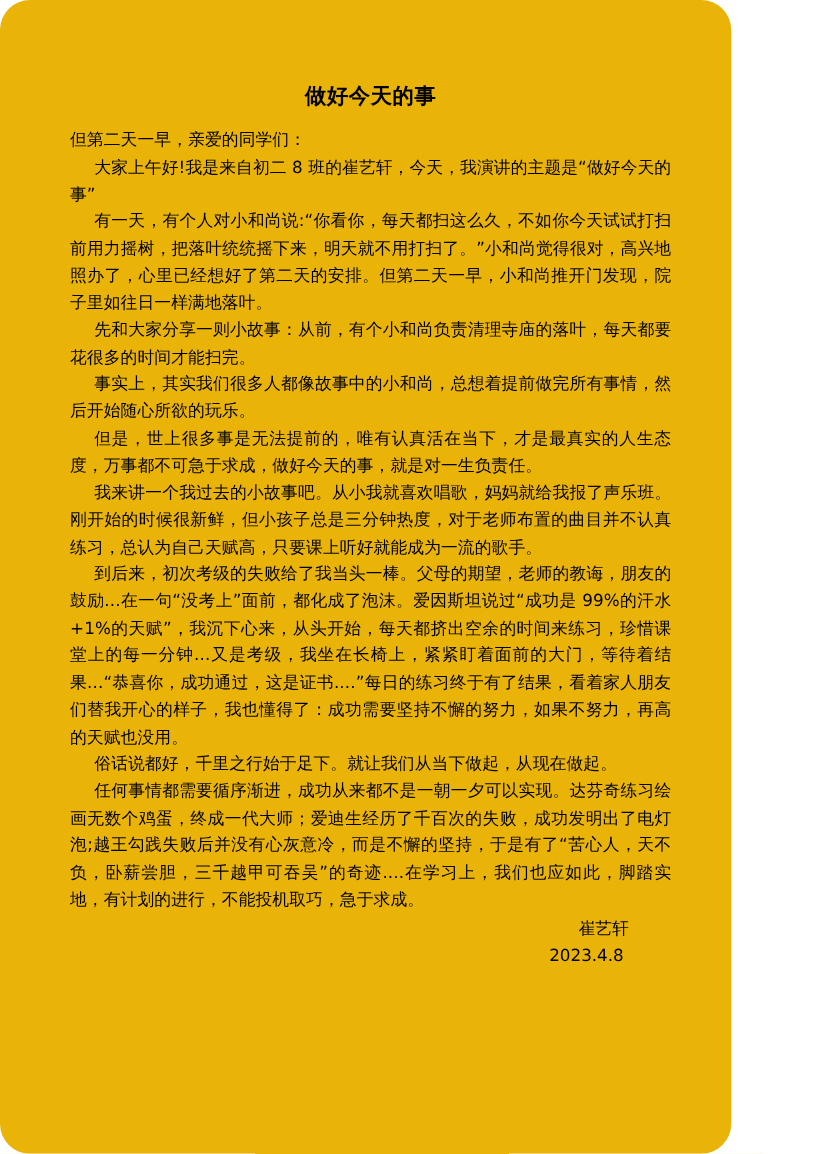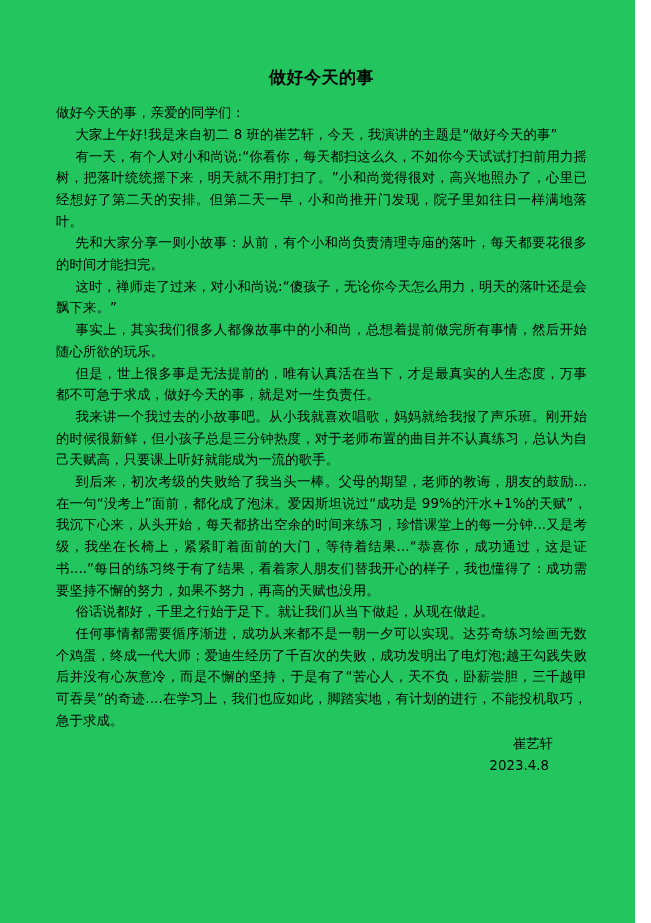--- a/index.html
+++ b/index.html
@@ -9,25 +9,26 @@
   }
   body {
     width: 651px;
     height: 923px;
     font-family: "DejaVu Sans", "Liberation Sans", sans-serif;
     color: #000000;
     overflow: hidden;
   }
   .page {
     position: relative;
-    width: 635px;
+    width: 585px;
     height: 923px;
-    background: #22c55e;
+    background: #eab308;
     box-sizing: border-box;
     padding: 66px 48px 0 56px;
+    border-radius: 24px;
   }
   .doc-title {
     text-align: center;
     font-size: 17px;
     font-weight: bold;
     letter-spacing: 0.5px;
     margin: 0 0 14px 0;
     line-height: 1.3;
   }
   .body-text {
@@ -62,25 +63,24 @@
   }
 </style>
 </head>
 <body>
 
 <div class="page">
 
   <h1 class="doc-title">做好今天的事</h1>
 
   <div class="body-text">
-    <p class="p-noindent">做好今天的事，亲爱的同学们：</p>
+    <p class="p-noindent">但第二天一早，亲爱的同学们：</p>
     <p class="p-indent">大家上午好!我是来自初二 8 班的崔艺轩，今天，我演讲的主题是“做好今天的事”</p>
     <p class="p-indent">有一天，有个人对小和尚说:“你看你，每天都扫这么久，不如你今天试试打扫前用力摇树，把落叶统统摇下来，明天就不用打扫了。”小和尚觉得很对，高兴地照办了，心里已经想好了第二天的安排。但第二天一早，小和尚推开门发现，院子里如往日一样满地落叶。</p>
     <p class="p-indent">先和大家分享一则小故事：从前，有个小和尚负责清理寺庙的落叶，每天都要花很多的时间才能扫完。</p>
-    <p class="p-indent">这时，禅师走了过来，对小和尚说:“傻孩子，无论你今天怎么用力，明天的落叶还是会飘下来。”</p>
     <p class="p-indent">事实上，其实我们很多人都像故事中的小和尚，总想着提前做完所有事情，然后开始随心所欲的玩乐。</p>
     <p class="p-indent">但是，世上很多事是无法提前的，唯有认真活在当下，才是最真实的人生态度，万事都不可急于求成，做好今天的事，就是对一生负责任。</p>
     <p class="p-indent">我来讲一个我过去的小故事吧。从小我就喜欢唱歌，妈妈就给我报了声乐班。刚开始的时候很新鲜，但小孩子总是三分钟热度，对于老师布置的曲目并不认真练习，总认为自己天赋高，只要课上听好就能成为一流的歌手。</p>
     <p class="p-indent">到后来，初次考级的失败给了我当头一棒。父母的期望，老师的教诲，朋友的鼓励...在一句“没考上”面前，都化成了泡沫。爱因斯坦说过“成功是 99%的汗水+1%的天赋”，我沉下心来，从头开始，每天都挤出空余的时间来练习，珍惜课堂上的每一分钟...又是考级，我坐在长椅上，紧紧盯着面前的大门，等待着结果...“恭喜你，成功通过，这是证书....”每日的练习终于有了结果，看着家人朋友们替我开心的样子，我也懂得了：成功需要坚持不懈的努力，如果不努力，再高的天赋也没用。</p>
     <p class="p-indent">俗话说都好，千里之行始于足下。就让我们从当下做起，从现在做起。</p>
     <p class="p-indent">任何事情都需要循序渐进，成功从来都不是一朝一夕可以实现。达芬奇练习绘画无数个鸡蛋，终成一代大师；爱迪生经历了千百次的失败，成功发明出了电灯泡;越王勾践失败后并没有心灰意冷，而是不懈的坚持，于是有了“苦心人，天不负，卧薪尝胆，三千越甲可吞吴”的奇迹....在学习上，我们也应如此，脚踏实地，有计划的进行，不能投机取巧，急于求成。</p>
   </div>
 
   <div class="sign-block">
     <p class="sign-name">崔艺轩</p>

